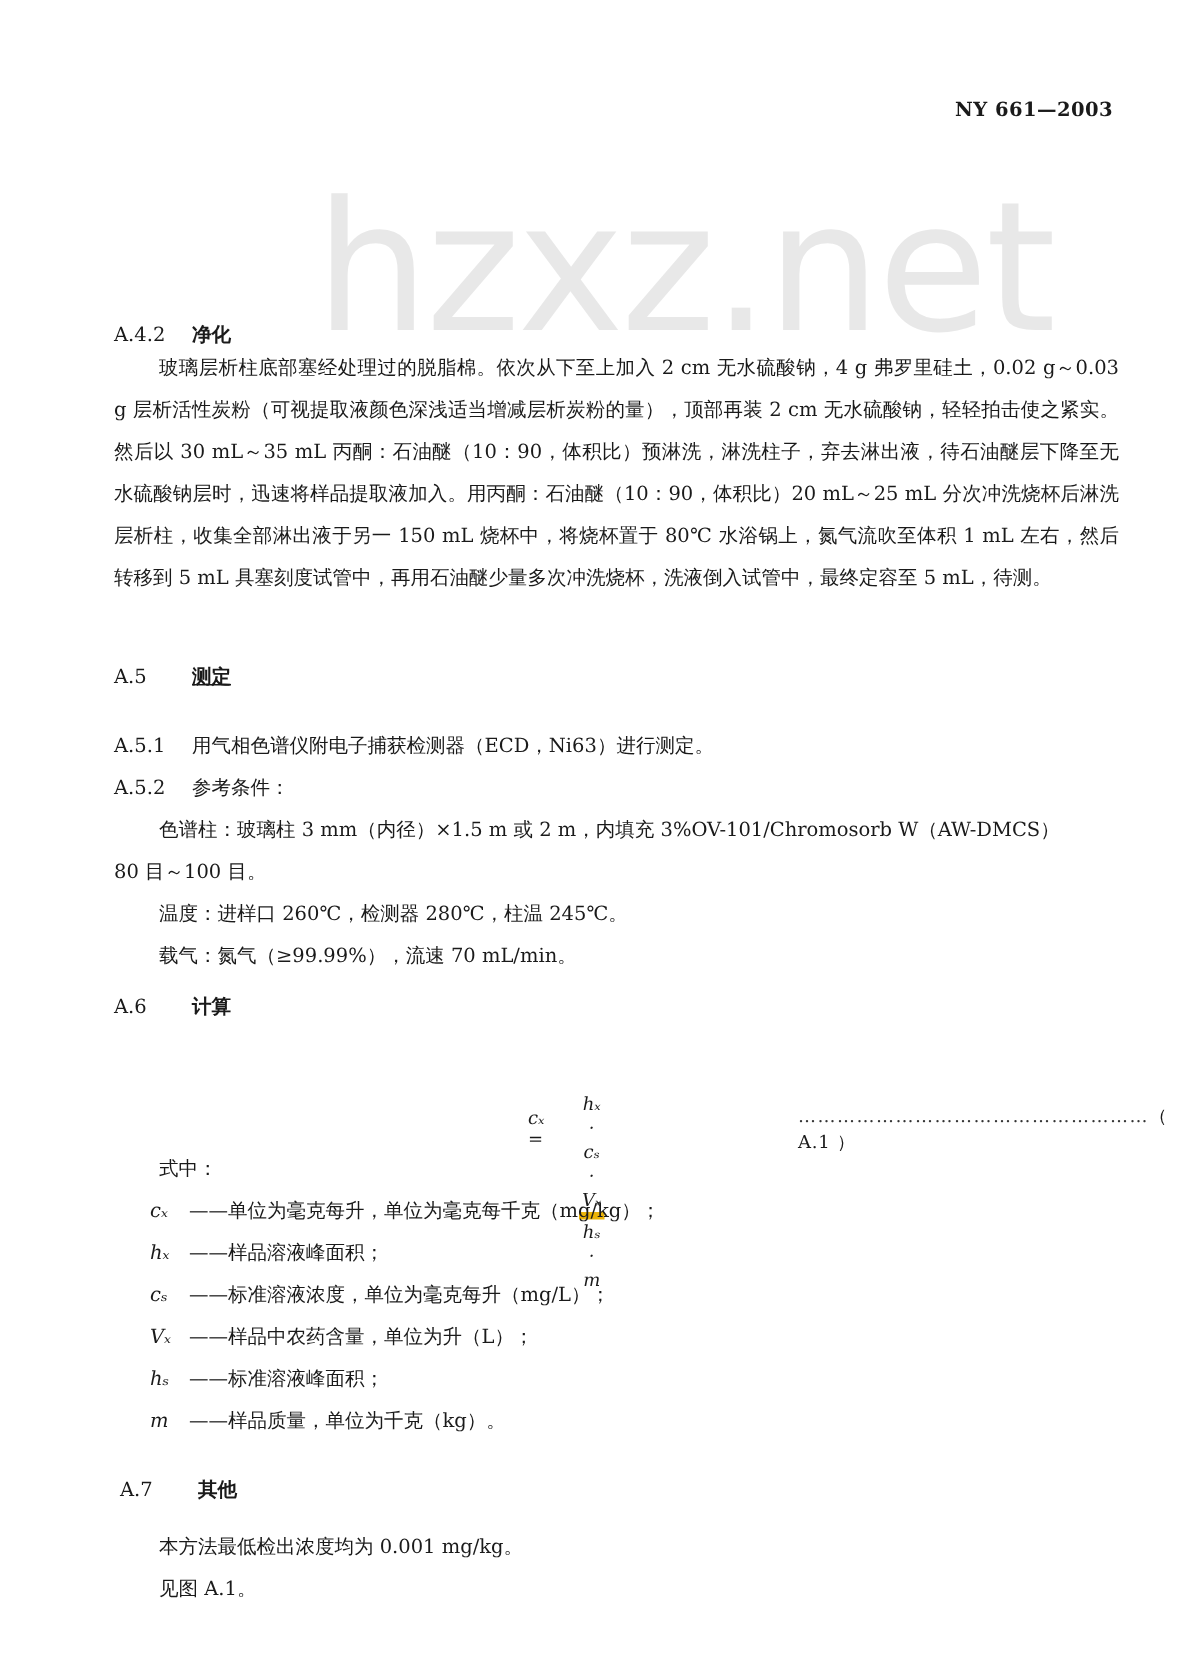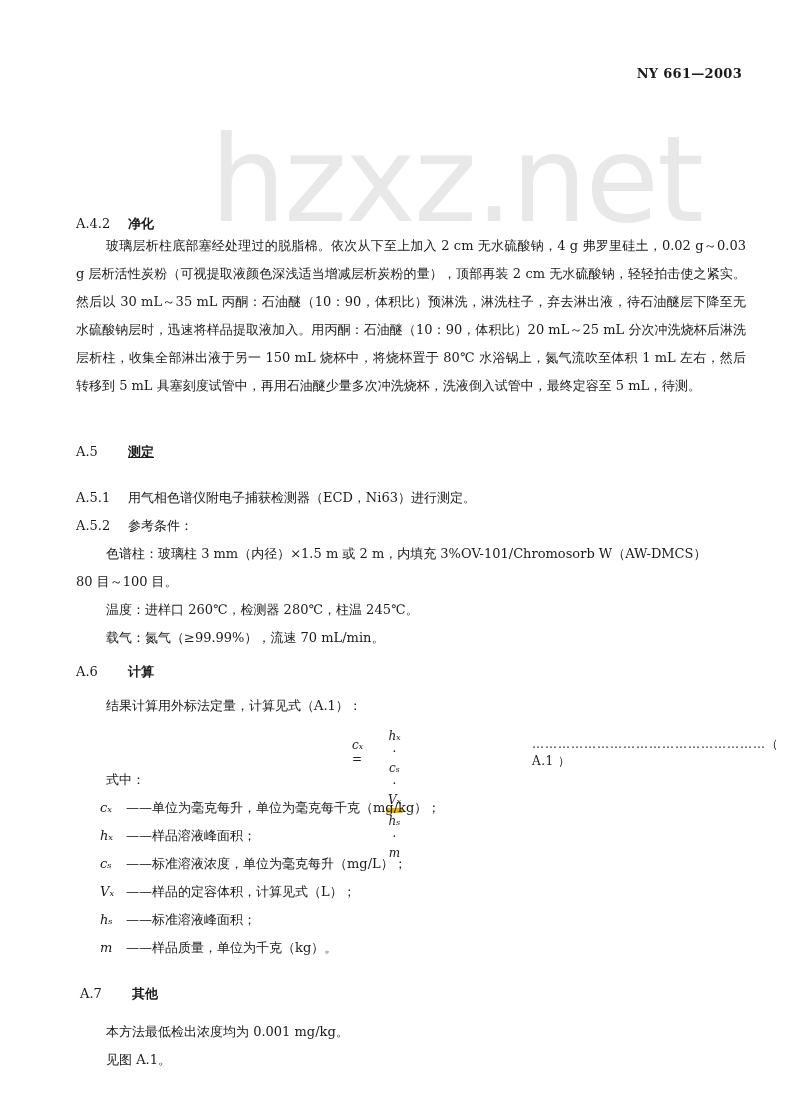--- a/index.html
+++ b/index.html
@@ -49,21 +49,20 @@
     <span class="num" style="display:inline-block;width:52px;">A.5.2</span><span>参考条件：</span>
   </div>
   <div class="line" style="left:106px; top:544px;">色谱柱：玻璃柱 3 mm（内径）×1.5 m 或 2 m，内填充 3%OV-101/Chromosorb W（AW-DMCS）</div>
   <div class="line" style="left:76px; top:572px;">80 目～100 目。</div>
   <div class="line" style="left:106px; top:600px;">温度：进样口 260℃，检测器 280℃，柱温 245℃。</div>
   <div class="line" style="left:106px; top:628px;">载气：氮气（≥99.99%），流速 70 mL/min。</div>
 
   <div class="line h" style="left:76px; top:662px;">
     <span class="num">A.6</span><span>计算</span>
   </div>
-  <div class="line" style="left:106px; top:696px;">结果计算用外标法定量，计算见式（A.1）：</div>
 
   <div class="formula">
     <span class="lhs">cₓ =</span>
     <div class="frac">
       <div class="numr">hₓ · cₛ · Vₓ</div>
       <div class="den">hₛ · m</div>
     </div>
   </div>
   <div class="eqnum">
     <span class="dots">………………………………………………</span><span>（ A.1 ）</span>
@@ -75,21 +74,21 @@
     <div class="line" style="top:798px;">
       <span class="sym">cₓ</span><span>——单位为毫克每升，单位为毫克每千克（mg/kg）；</span>
     </div>
     <div class="line" style="top:826px;">
       <span class="sym">hₓ</span><span>——样品溶液峰面积；</span>
     </div>
     <div class="line" style="top:854px;">
       <span class="sym">cₛ</span><span>——标准溶液浓度，单位为毫克每升（mg/L）；</span>
     </div>
     <div class="line" style="top:882px;">
-      <span class="sym">Vₓ</span><span>——样品的定容体积，计算见式（L）；</span>
+      <span class="sym">Vₓ</span><span>——样品中农药含量，单位为升（L）；</span>
     </div>
     <div class="line" style="top:910px;">
       <span class="sym">hₛ</span><span>——标准溶液峰面积；</span>
     </div>
     <div class="line" style="top:938px;">
       <span class="sym">m</span><span>——样品质量，单位为千克（kg）。</span>
     </div>
   </div>
 
   <div class="line h" style="left:80px; top:984px;">

